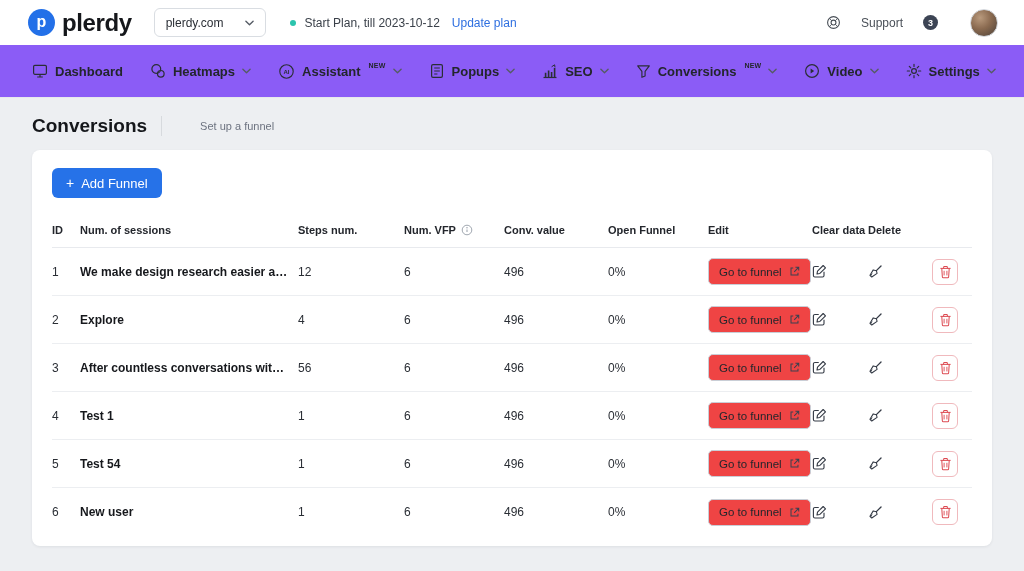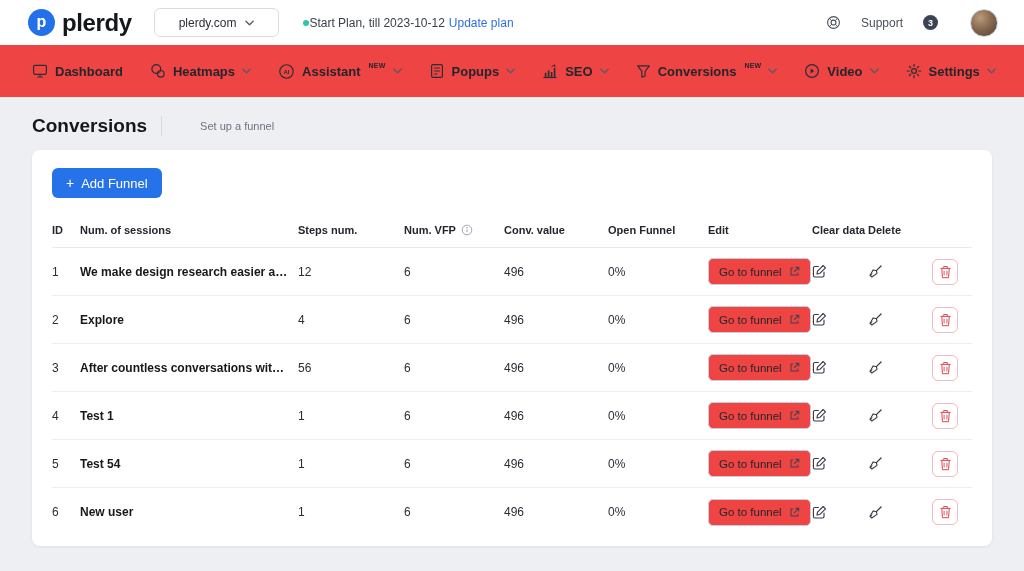--- a/index.html
+++ b/index.html
@@ -6,33 +6,33 @@
   html,body { width:1024px; height:571px; overflow:hidden; }
   body { font-family:"Liberation Sans", sans-serif; background:#edeff2; color:#1c1f24; }
 
   
   .topbar { height:45px; background:#fff; display:flex; align-items:center; padding:0 26px 0 28px; }
   .brand { display:flex; align-items:center; gap:7px; }
   .logo-circle { width:27px; height:27px; border-radius:50%; background:#2370e8; color:#fff;
     display:flex; align-items:center; justify-content:center; font-weight:700; font-size:16px; }
   .logo-circle span { display:block; transform:translateY(-1px); }
   .brand-text { font-size:24px; font-weight:700; letter-spacing:-0.4px; color:#15171b; }
-  .domain-box { margin-left:22px; border:1px solid #d9dde2; border-radius:6px; padding:5px 24px;
-    font-size:12px; color:#2a2e35; display:flex; align-items:center; gap:9px; background:#fff; cursor:pointer; }
-  .plan { margin-left:24px; display:flex; align-items:center; font-size:12px; color:#3a4049; }
+  .domain-box { margin-left:22px; border:1px solid #d9dde2; border-radius:6px; padding:5px 11px;
+    font-size:12px; color:#2a2e35; display:flex; align-items:center; gap:22px; background:#fff; cursor:pointer; }
+  .plan { margin-left:24px; display:flex; align-items:center; gap:8px; font-size:12px; color:#3a4049; }
   .plan-dot { width:6px; height:6px; border-radius:50%; background:#2bc4ad; }
   .update-link { color:#2e6fe0; text-decoration:none; font-size:12px; margin-left:4px; cursor:pointer; }
   .topbar-right { margin-left:auto; display:flex; align-items:center; gap:20px; font-size:12px; color:#4a5058; }
   .support-badge { width:15px; height:15px; border-radius:50%; background:#3c4454; color:#fff;
     font-size:9px; font-weight:700; display:flex; align-items:center; justify-content:center; }
   .avatar { width:28px; height:28px; border-radius:50%; margin-left:12px; border:1px solid #d2d6db;
     background:radial-gradient(circle at 35% 30%, #b99a7d 0%, #8a6a50 45%, #4a4038 100%); cursor:pointer; }
 
   
-  .nav { height:53px; background:#ef4444; border-bottom:1px solid #e7e9ec; display:flex; align-items:center;
+  .nav { height:53px; background:#8b5cf6; border-bottom:1px solid #e7e9ec; display:flex; align-items:center;
     gap:27px; padding:0 32px; }
   .nav-item { display:flex; align-items:flex-start; gap:7px; font-size:13px; font-weight:700; color:#23262c; cursor:pointer; }
   .nav-item .ni-icon { display:flex; align-items:center; height:17px; color:#2a2e35; }
   .nav-item .ni-label { line-height:17px; }
   .new-badge { font-size:7px; font-weight:700; letter-spacing:.2px; margin-left:1px; margin-top:-1px; }
   .caret { display:flex; align-items:center; height:17px; color:#555b64; }
 
   
   .page-head { display:flex; align-items:center; gap:14px; padding:16px 32px 12px; height:52px; }
   .page-title { font-size:19px; font-weight:700; color:#15171b; }

